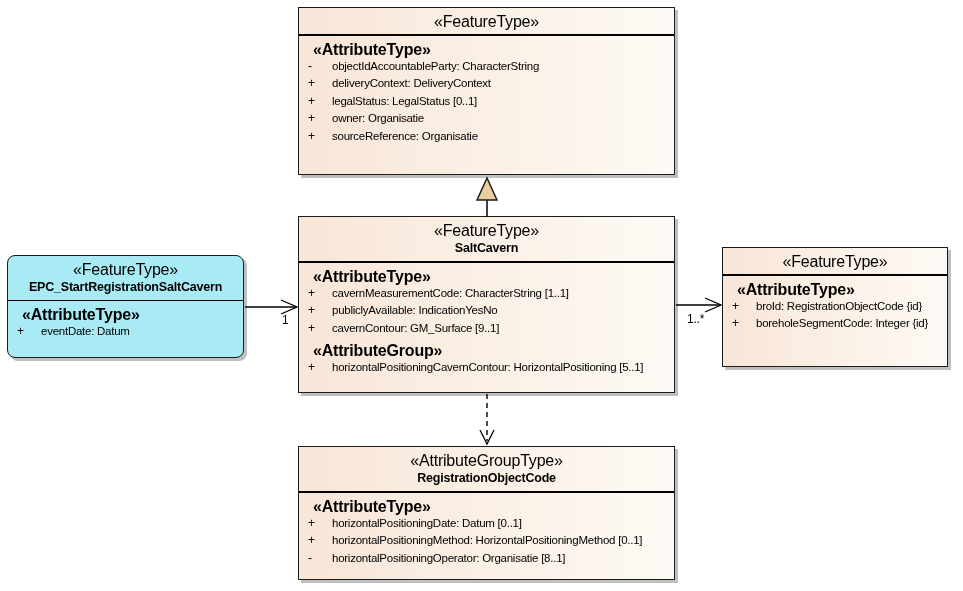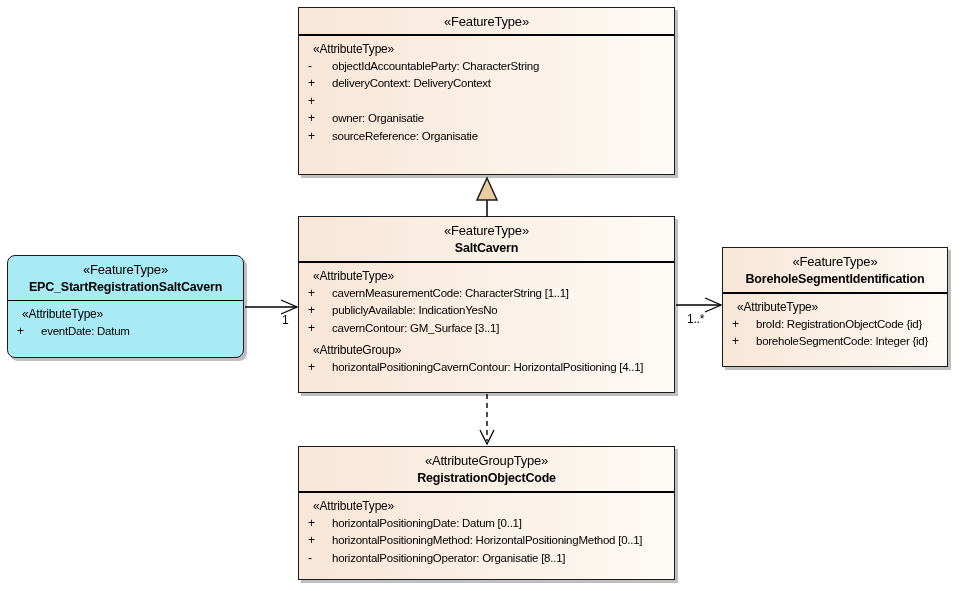--- a/index.html
+++ b/index.html
@@ -18,27 +18,27 @@
   .uml-class.cyan {
     background:#a9ebf5;
     border-radius:8px;
     border:1.4px solid #1c1c1c;
   }
   .hdr {
     text-align:center; padding:6px 2px 4px 2px;
     border-bottom:2.2px solid #000;
   }
   .cyan .hdr { border-bottom-width:1.4px; }
-  .stereo { font-size:13px; line-height:16px; letter-spacing:-0.2px; }
+  .stereo { font-size:16px; line-height:16px; letter-spacing:-0.2px; }
   .cname  { font-size:12.5px; line-height:18px; font-weight:bold; letter-spacing:-0.2px; }
   .cname.abstract { font-style:italic; }
   .cbody { padding:5px 3px 3px 6px; }
   .sec-stereo {
-    font-size:12px; line-height:17px; padding-left:8px;
-    letter-spacing:-0.2px; white-space:nowrap;
+    font-size:16px; line-height:17px; padding-left:8px;
+    letter-spacing:-0.2px; white-space:nowrap;font-weight:bold;
   }
   .sec-stereo.gap { padding-top:5px; }
   .attr { display:flex; line-height:17.4px; white-space:nowrap; }
   .vis  { flex:none; width:24px; padding-left:3px; font-size:12px; }
   .atext{ font-size:11.5px; letter-spacing:-0.25px; }
   .mult {
     position:absolute; font-size:12px; z-index:3; letter-spacing:-0.2px;
   }
   svg.wires { position:absolute; left:0; top:0; z-index:4; pointer-events:none; }
 </style>
@@ -56,20 +56,21 @@
       <div class="attr">
         <span class="vis">-</span>
         <span class="atext">objectIdAccountableParty: CharacterString</span>
       </div>
       <div class="attr">
         <span class="vis">+</span>
         <span class="atext">deliveryContext: DeliveryContext</span>
       </div>
       <div class="attr">
         <span class="vis">+</span>
+        <span class="atext">legalStatus: LegalStatus [0..1]</span>
       </div>
       <div class="attr">
         <span class="vis">+</span>
         <span class="atext">owner: Organisatie</span>
       </div>
       <div class="attr">
         <span class="vis">+</span>
         <span class="atext">sourceReference: Organisatie</span>
       </div>
     </div>
@@ -85,26 +86,26 @@
       <div class="attr">
         <span class="vis">+</span>
         <span class="atext">cavernMeasurementCode: CharacterString [1..1]</span>
       </div>
       <div class="attr">
         <span class="vis">+</span>
         <span class="atext">publiclyAvailable: IndicationYesNo</span>
       </div>
       <div class="attr">
         <span class="vis">+</span>
-        <span class="atext">cavernContour: GM_Surface [3..1]</span>
+        <span class="atext">cavernContour: GM_Surface [9..1]</span>
       </div>
       <div class="sec-stereo gap">«AttributeGroup»</div>
       <div class="attr">
         <span class="vis">+</span>
-        <span class="atext">horizontalPositioningCavernContour: HorizontalPositioning [4..1]</span>
+        <span class="atext">horizontalPositioningCavernContour: HorizontalPositioning [5..1]</span>
       </div>
     </div>
   </div>
 
   <div class="uml-class cyan" style="left:7px; top:255px; width:237px; height:103px;">
     <div class="hdr">
       <div class="stereo">«FeatureType»</div>
       <div class="cname">EPC_StartRegistrationSaltCavern</div>
     </div>
     <div class="cbody">
@@ -112,21 +113,20 @@
       <div class="attr">
         <span class="vis">+</span>
         <span class="atext">eventDate: Datum</span>
       </div>
     </div>
   </div>
 
   <div class="uml-class" style="left:722px; top:247px; width:226px; height:120px;">
     <div class="hdr">
       <div class="stereo">«FeatureType»</div>
-      <div class="cname">BoreholeSegmentIdentification</div>
     </div>
     <div class="cbody">
       <div class="sec-stereo">«AttributeType»</div>
       <div class="attr">
         <span class="vis">+</span>
         <span class="atext">broId: RegistrationObjectCode {id}</span>
       </div>
       <div class="attr">
         <span class="vis">+</span>
         <span class="atext">boreholeSegmentCode: Integer {id}</span>

